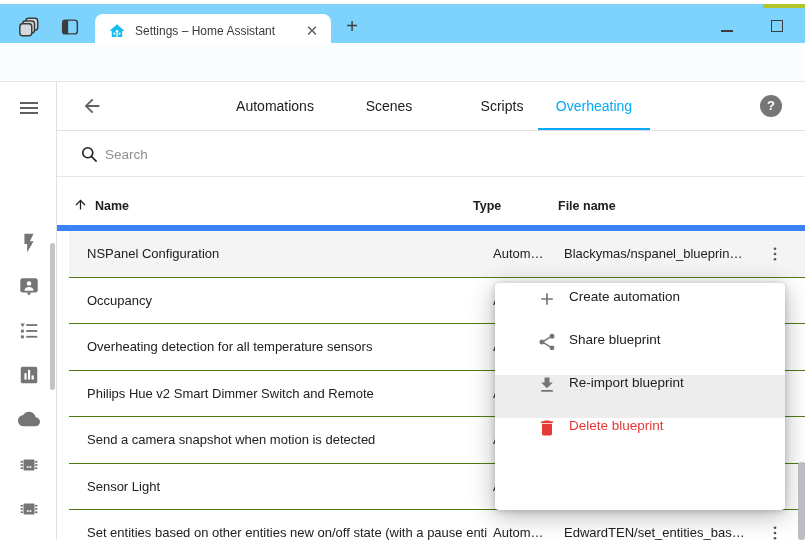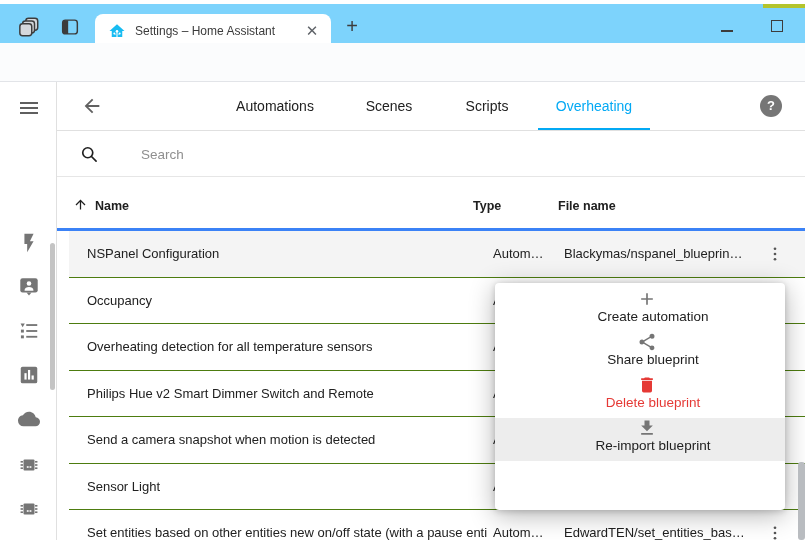--- a/index.html
+++ b/index.html
@@ -47,39 +47,39 @@
   .nav-tab.active { color:#03a9f4; }
   .tab-underline { position:absolute; left:481px; bottom:0; width:112px; height:2.5px; background:#03a9f4; }
   .help-btn { position:absolute; right:23px; top:13px; width:22px; height:22px; border-radius:50%;
               background:#767676; color:#fff; font-size:13px; font-weight:bold; text-align:center;
               line-height:22px; cursor:pointer; }
 
   
   .searchrow { position:absolute; left:57px; top:131px; width:748px; height:46px; background:#fff; border-bottom:1px solid #e6e6e6; }
   .searchrow svg { position:absolute; left:22px; top:13px; }
   .search-input { position:absolute; left:48px; top:0; width:640px; height:46px; border:none; outline:none;
-                  font-size:13.5px; color:#212121; font-family:"Liberation Sans",sans-serif; background:transparent;margin-left:36px; }
+                  font-size:13.5px; color:#212121; font-family:"Liberation Sans",sans-serif; background:transparent; }
   .search-input::placeholder { color:#8f8f8f; }
 
   
-  .thead { position:absolute; left:57px; top:177px; width:748px; height:54px; background:#fff; border-bottom:3px solid #3b82f6; }
+  .thead { position:absolute; left:57px; top:177px; width:748px; height:54px; background:#fff; border-bottom:6px solid #3b82f6; }
   .th { position:absolute; top:0; height:54px; line-height:58px; font-size:12.5px; font-weight:bold; color:#202020; }
   .sort-ic { position:absolute; left:16px; top:20px; width:15px; height:15px; }
   .row { position:absolute; left:69px; width:748px; height:46.5px; background:#fff; border-bottom:1px solid #4d7c0f; cursor:pointer; }
   .row.sel { background:#f4f4f4; }
   .cell { position:absolute; top:0; height:46.5px; line-height:46.5px; font-size:13px; color:#212121; white-space:nowrap; }
   .c-name { left:18px; max-width:390px; overflow:hidden; }
   .c-type { left:424px; }
   .c-file { left:495px; }
   .row-dots { position:absolute; left:697px; top:14px; width:18px; height:18px; cursor:pointer; }
 
   
   .menu { position:absolute; left:495px; top:283px; width:290px; height:227px; background:#fff; border-radius:4px;
           box-shadow:0 5px 26px rgba(0,0,0,.3), 0 1px 6px rgba(0,0,0,.18); padding:6px 0; z-index:10; }
-  .mi { height:43px; display:flex; align-items:center; padding-left:26px; cursor:pointer;flex-direction:column; }
+  .mi { height:43px; display:flex; padding-left:42px; cursor:pointer; }
   .mi.hover { background:#ededed; }
   .mi svg { margin-right:12px; flex:none; }
   .mi-label { font-size:13.5px; color:#212121; white-space:nowrap; }
   .mi.danger .mi-label { color:#e53935; }
 
   .main-thumb { position:absolute; right:0px; top:462px; width:7px; height:78px; background:#b9bcc0; border-radius:3px; z-index:11; }
 </style>
 </head>
 <body>
 
@@ -277,21 +277,21 @@
   </div>
 
   <div class="appheader">
     <span class="ha-back">
       <svg viewBox="0 0 24 24" width="22" height="22">
           <path d="M20,11H7.83L13.42,5.41L12,4L4,12L12,20L13.42,18.58L7.83,13H20V11Z" fill="#616161"></path>
         </svg>
     </span>
     <span class="nav-tab" style="left:218px">Automations</span>
     <span class="nav-tab" style="left:332px">Scenes</span>
-    <span class="nav-tab" style="left:430px">Scripts</span>
+    <span class="nav-tab" style="left:445px">Scripts</span>
     <span class="nav-tab active" style="left:537px">Overheating</span>
     <span class="tab-underline"></span>
     <span class="help-btn">?</span>
   </div>
 
   <div class="searchrow">
     <svg width="20" height="20" viewBox="0 0 24 24" fill="none" stroke="#202020" stroke-width="2">
       <circle cx="10.5" cy="10.5" r="6"></circle>
         <path d="M15 15l5.5 5.5" stroke-linecap="round"></path>
     </svg>
@@ -360,28 +360,28 @@
           <path d="M19,13H13V19H11V13H5V11H11V5H13V11H19V13Z" fill="#757575"></path>
         </svg>
       <span class="mi-label">Create automation</span>
     </div>
     <div class="mi">
       <svg viewBox="0 0 24 24" width="20" height="20">
           <path d="M18,16.08C17.24,16.08 16.56,16.38 16.04,16.85L8.91,12.7C8.96,12.47 9,12.24 9,12C9,11.76 8.96,11.53 8.91,11.3L15.96,7.19C16.5,7.69 17.21,8 18,8A3,3 0 0,0 21,5A3,3 0 0,0 18,2A3,3 0 0,0 15,5C15,5.24 15.04,5.47 15.09,5.7L8.04,9.81C7.5,9.31 6.79,9 6,9A3,3 0 0,0 3,12A3,3 0 0,0 6,15C6.79,15 7.5,14.69 8.04,14.19L15.16,18.34C15.11,18.55 15.08,18.77 15.08,19C15.08,20.61 16.39,21.91 18,21.91C19.61,21.91 20.92,20.61 20.92,19A2.92,2.92 0 0,0 18,16.08Z" fill="#757575"></path>
         </svg>
       <span class="mi-label">Share blueprint</span>
     </div>
+    <div class="mi hover">
+      <svg viewBox="0 0 24 24" width="20" height="20">
+          <path d="M5,20H19V18H5M19,9H15V3H9V9H5L12,16L19,9Z" fill="#757575"></path>
+        </svg>
+      <span class="mi-label">Re-import blueprint</span>
+    </div>
     <div class="mi danger">
       <svg viewBox="0 0 24 24" width="20" height="20">
           <path d="M19,4H15.5L14.5,3H9.5L8.5,4H5V6H19V4M6,19A2,2 0 0,0 8,21H16A2,2 0 0,0 18,19V7H6V19Z" fill="#e53935"></path>
         </svg>
       <span class="mi-label">Delete blueprint</span>
-    </div>
-    <div class="mi hover">
-      <svg viewBox="0 0 24 24" width="20" height="20">
-          <path d="M5,20H19V18H5M19,9H15V3H9V9H5L12,16L19,9Z" fill="#757575"></path>
-        </svg>
-      <span class="mi-label">Re-import blueprint</span>
     </div>
   </div>
 
   <span class="main-thumb"></span>
 </div>
 
 </body></html>

